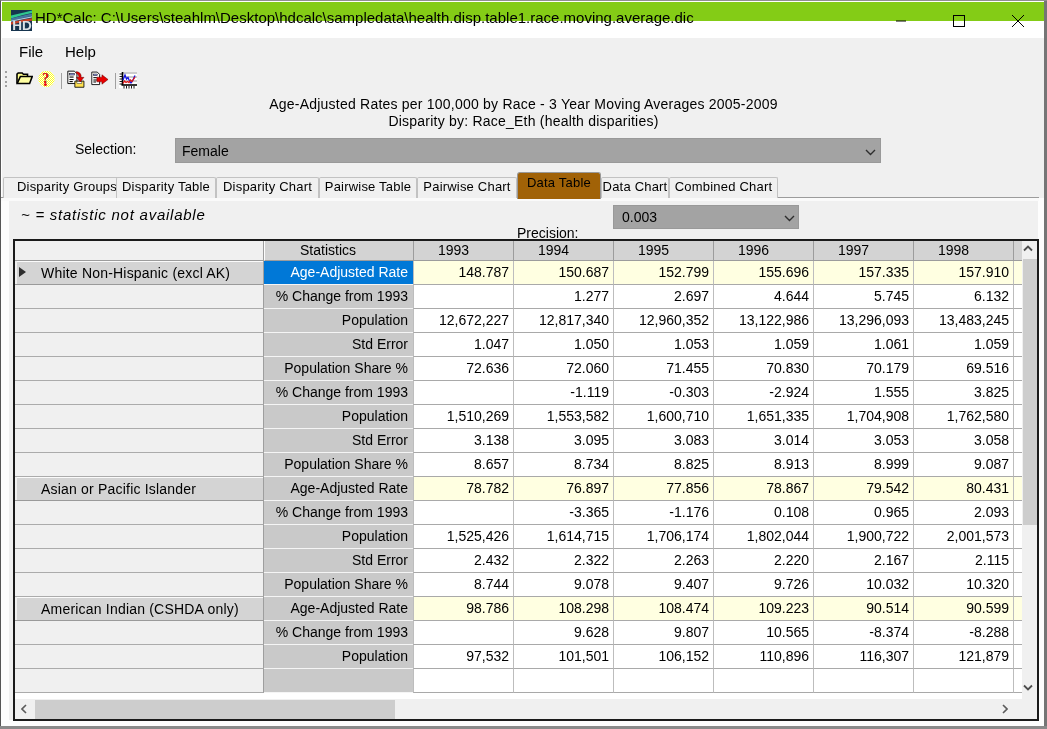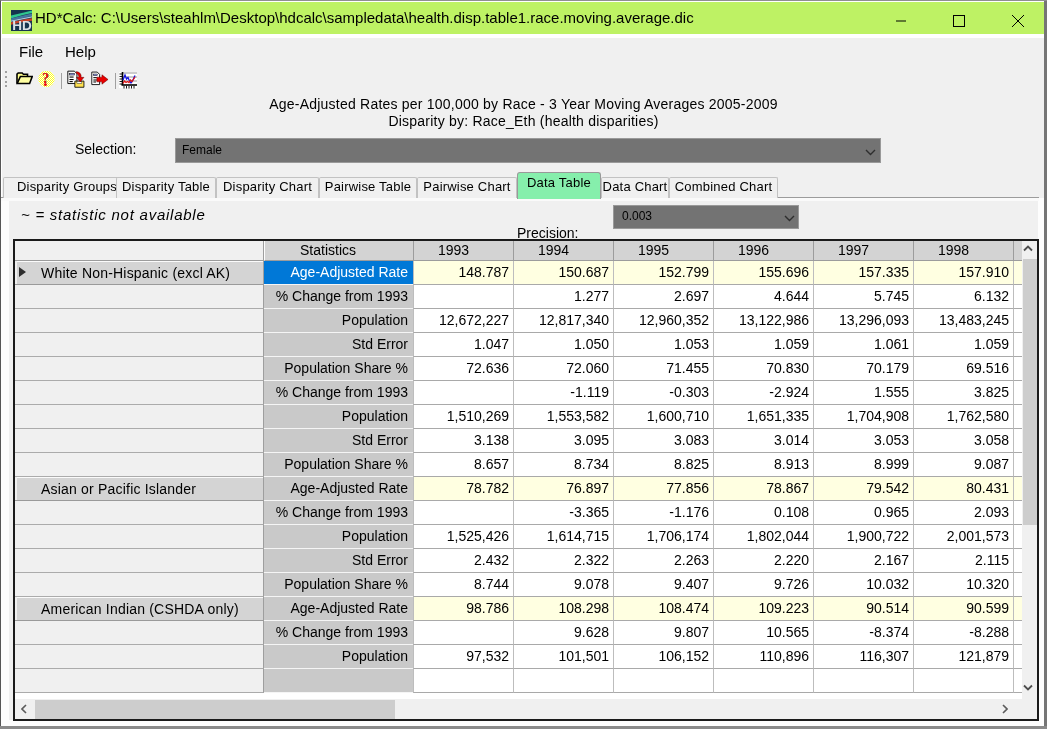--- a/index.html
+++ b/index.html
@@ -3,55 +3,55 @@
 <meta charset="utf-8">
 <style>
   * { margin:0; padding:0; box-sizing:border-box; }
   html,body { width:1047px; height:729px; overflow:hidden; }
   body { font-family:"Liberation Sans", sans-serif; color:#000; background:#fff; }
   #win { position:relative; width:1047px; height:729px; background:#fff;
          border-left:1px solid #565656; border-top:1px solid #8f8f8f; }
   .abs { position:absolute; }
 
   
-  #titlebar { left:1px; top:1px; width:1044px; height:32px; background:#bef264; }
+  #titlebar { left:1px; top:1px; width:1044px; height:19px; background:#84cc16; }
   #title { left:33px; top:7px; font-size:15px; }
   
   #menubar { left:1px; top:37px; width:1044px; height:29px; background:#f0f0f0; font-size:15px; }
   
   #toolbar { left:1px; top:66px; width:1044px; height:24px; background:#f0f0f0; }
   
   #client { left:1px; top:90px; width:1044px; height:639px; background:#f0f0f0; }
   #rmargin { left:1037px; top:197px; width:8px; height:529px; background:#fdfdfd; }
   #lmargin { left:0px; top:197px; width:8px; height:529px; background:#fdfdfd; }
   #bmargin { left:0px; top:719px; width:1044px; height:7px; background:#fdfdfd; }
   #rborder { left:1043px; top:0px; width:3px; height:728px; background:#757575; }
   #bborder { left:-1px; top:725px; width:1047px; height:3px; background:#8a8a8a; }
 
   .tl { width:1045px; text-align:center; font-size:14px; letter-spacing:0.22px; }
   #tl1 { left:0; top:95px; }
   #tl2 { left:0; top:112px; }
 
   #sel-label { left:74px; top:140px; font-size:14px; }
-  .combo { background:#737373; border:1px solid #999; font-size:12px; }
+  .combo { background:#a3a3a3; border:1px solid #999; font-size:14px; }
   #sel-combo { left:174px; top:137px; width:706px; height:25px; }
   #sel-combo span { position:absolute; left:6px; top:4px; }
   #prec-label { left:516px; top:224px; font-size:14px; }
   #prec-combo { left:612px; top:204px; width:186px; height:24px; }
   #prec-combo span { position:absolute; left:8px; top:3px; }
   .cchev { position:absolute; top:10px; }
 
   #note { left:20px; top:205px; font-size:15px; font-style:italic; letter-spacing:0.75px; }
 
   
   #tabline { left:0px; top:196px; width:1038px; height:1px; background:#9c9c9c; }
   .tab { position:absolute; top:176px; height:21px; background:#f0f0f0;
          border:1px solid #c2c2c2; border-bottom:none; font-size:13px; letter-spacing:0.2px;
          text-align:center; padding-top:1px; border-radius:2px 2px 0 0; }
-  #tab-active { position:absolute; top:171px; height:27px; background:#86efac;
+  #tab-active { position:absolute; top:171px; height:27px; background:#a16207;
          border:1px solid #999; border-bottom:none; font-size:13px; letter-spacing:0.2px;
          text-align:center; padding-top:2px; z-index:5; border-radius:3px 3px 0 0; }
 
   
   #tbox { left:12px; top:238px; width:1026px; height:482px; border:2px solid #1a1a1a; background:#fff; overflow:hidden; }
   table { border-collapse:separate; border-spacing:0; table-layout:fixed; }
   #grid { position:absolute; left:0; top:0; width:1007px; }
   #grid td { overflow:hidden; white-space:nowrap; font-size:14px; height:24px; padding:0; line-height:23px; }
   #grid td.rh { background:#f0f0f0; border-bottom:1px solid #ababab; border-right:1px solid #9e9e9e; }
   #grid td.rhg { background:#f0f0f0; border-bottom:1px solid #9a9a9a; border-right:1px solid #9e9e9e; }

